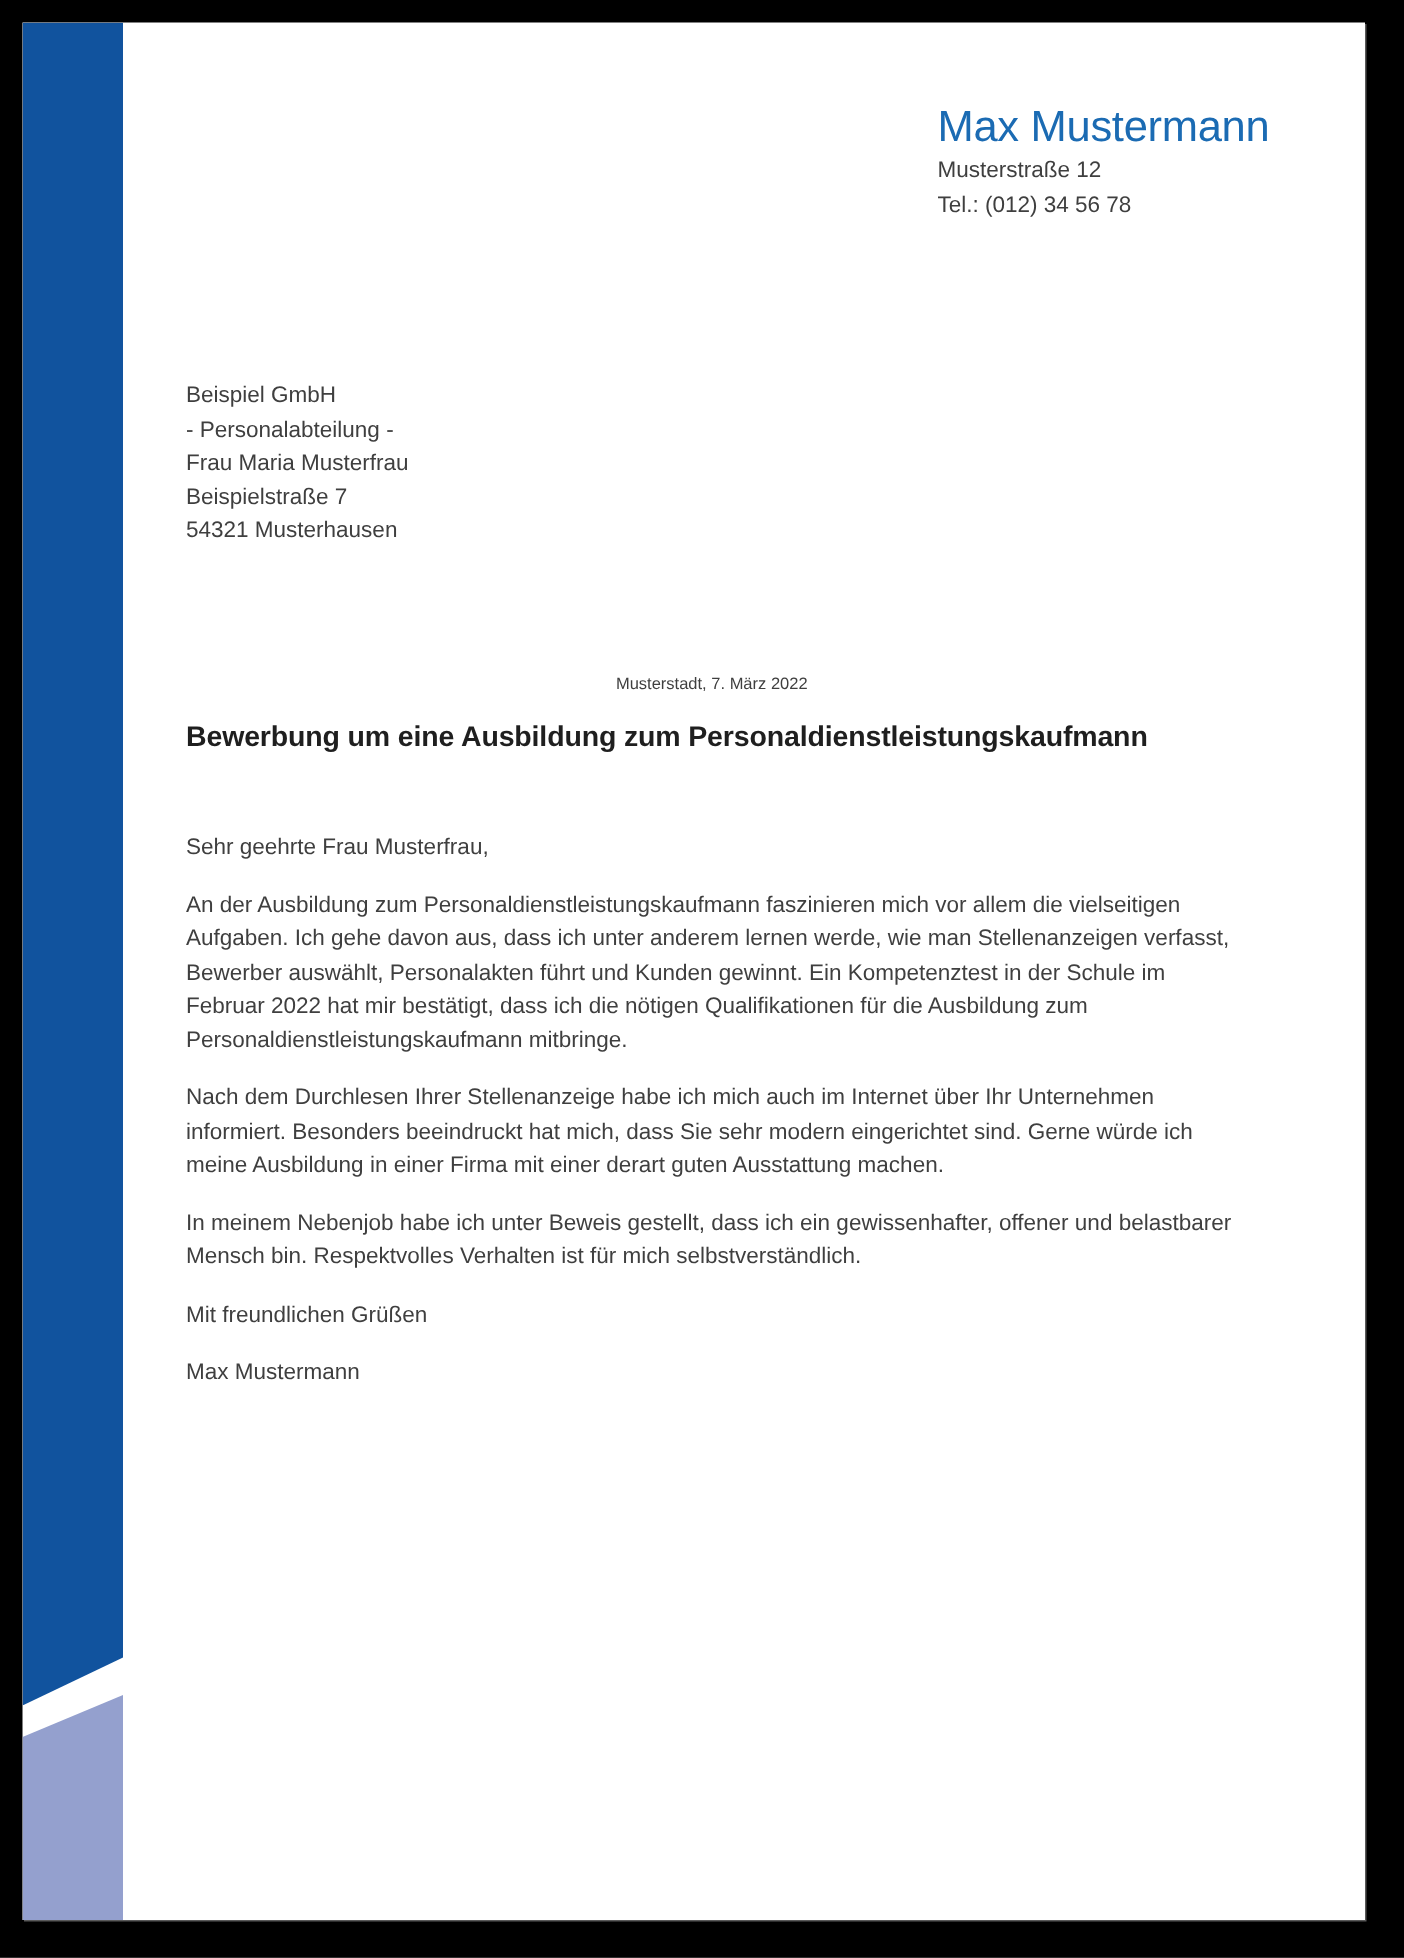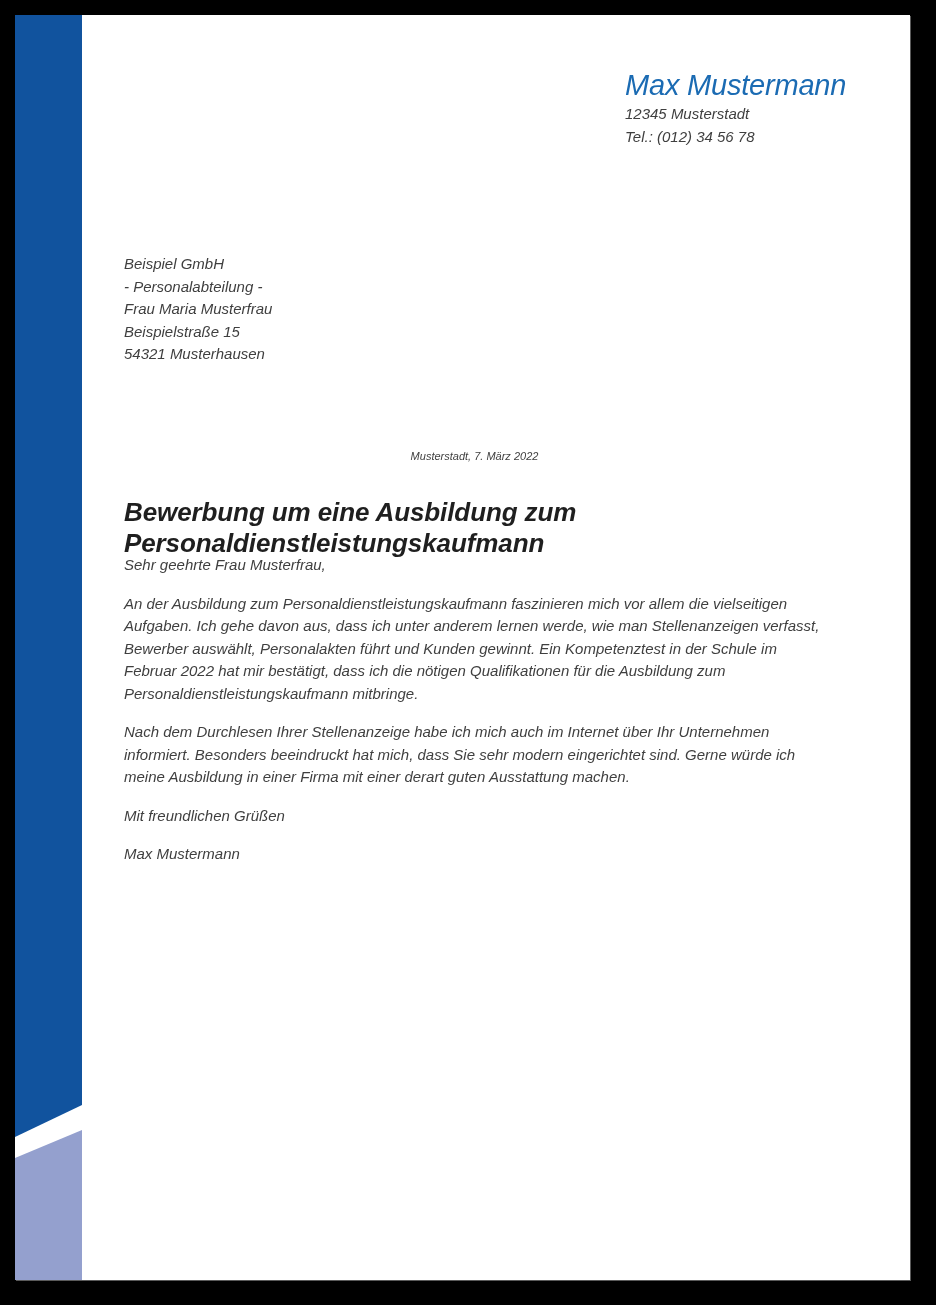--- a/index.html
+++ b/index.html
@@ -1,16 +1,16 @@
 <!DOCTYPE html>
 <html lang="de" style="--frame-bg: #000000; --page-bg: #ffffff; --stripe-dark: #11539e; --stripe-light: #94a0ce; --name-blue: #1b6bb3; --subject-color: #1f1f1f; --text: #3f3f3f;"><head>
 <meta charset="utf-8">
 <title>Bewerbungsschreiben</title>
 <style>
-  * { margin: 0; padding: 0; box-sizing: border-box; font-style: italic; }
+  * { margin: 0; padding: 0; box-sizing: border-box; }
   html, body {
     width: 936px; height: 1305px;
     background: var(--frame-bg, #000);
     font-family: "Liberation Sans", "DejaVu Sans", sans-serif;
     overflow: hidden;
   }
   .frame {
     position: relative;
     width: 936px; height: 1305px;
     background: var(--frame-bg, #000);
@@ -63,23 +63,22 @@
   .dateline {
     position: absolute; left: 109px; right: 85px; top: 430px;
     text-align: center;
     color: var(--text, #3f3f3f);
     font-size: 11px; line-height: 22.5px;
   }
   
   .subject {
     position: absolute; left: 109px; right: 60px; top: 466px;
     color: var(--subject-color, #1f1f1f);
-    font-size: 26px; font-weight: 700;
+    font-size: 19px; font-weight: 700;
     letter-spacing: -0.1px;
-    margin-top: 16px;
   }
   
   .body-text {
     position: absolute; left: 109px; right: 85px; top: 523px;
     color: var(--text, #3f3f3f);
     font-size: 15px; line-height: 22.5px; margin-top: 16px;
   }
   .body-text p { margin: 0 0 16px 0; }
   .signature { margin-top: 42px; }
 </style>
@@ -87,38 +86,39 @@
 <body>
 
 <div class="frame">
   <div class="page">
 
     <div class="stripe-dark"></div>
     <div class="stripe-light"></div>
 
     <div class="sender">
       <div class="sender-name">Max Mustermann</div>
-      <div class="sender-line">12345 Musterstadt</div>
+      <div class="sender-line">Musterstraße 12</div>
       <div class="sender-line">Tel.: (012) 34 56 78</div>
     </div>
 
     <div class="recipient">
       <div class="recipient-line">Beispiel GmbH</div>
       <div class="recipient-line">- Personalabteilung -</div>
       <div class="recipient-line">Frau Maria Musterfrau</div>
-      <div class="recipient-line">Beispielstraße 15</div>
+      <div class="recipient-line">Beispielstraße 7</div>
       <div class="recipient-line">54321 Musterhausen</div>
     </div>
 
     <div class="dateline">Musterstadt, 7. März 2022</div>
 
     <div class="subject">Bewerbung um eine Ausbildung zum Personaldienstleistungskaufmann</div>
 
     <div class="body-text">
       <p>Sehr geehrte Frau Musterfrau,</p>
       <p>An der Ausbildung zum Personaldienstleistungskaufmann faszinieren mich vor allem die vielseitigen Aufgaben. Ich gehe davon aus, dass ich unter anderem lernen werde, wie man Stellenanzeigen verfasst, Bewerber auswählt, Personalakten führt und Kunden gewinnt. Ein Kompetenztest in der Schule im Februar 2022 hat mir bestätigt, dass ich die nötigen Qualifikationen für die Ausbildung zum Personaldienstleistungskaufmann mitbringe.</p>
       <p>Nach dem Durchlesen Ihrer Stellenanzeige habe ich mich auch im Internet über Ihr Unternehmen informiert. Besonders beeindruckt hat mich, dass Sie sehr modern eingerichtet sind. Gerne würde ich meine Ausbildung in einer Firma mit einer derart guten Ausstattung machen.</p>
+      <p>In meinem Nebenjob habe ich unter Beweis gestellt, dass ich ein gewissenhafter, offener und belastbarer Mensch bin. Respektvolles Verhalten ist für mich selbstverständlich.</p>
       <p>Mit freundlichen Grüßen</p>
       <p class="signature">Max Mustermann</p>
     </div>
 
   </div>
 </div>
 
 </body></html>

